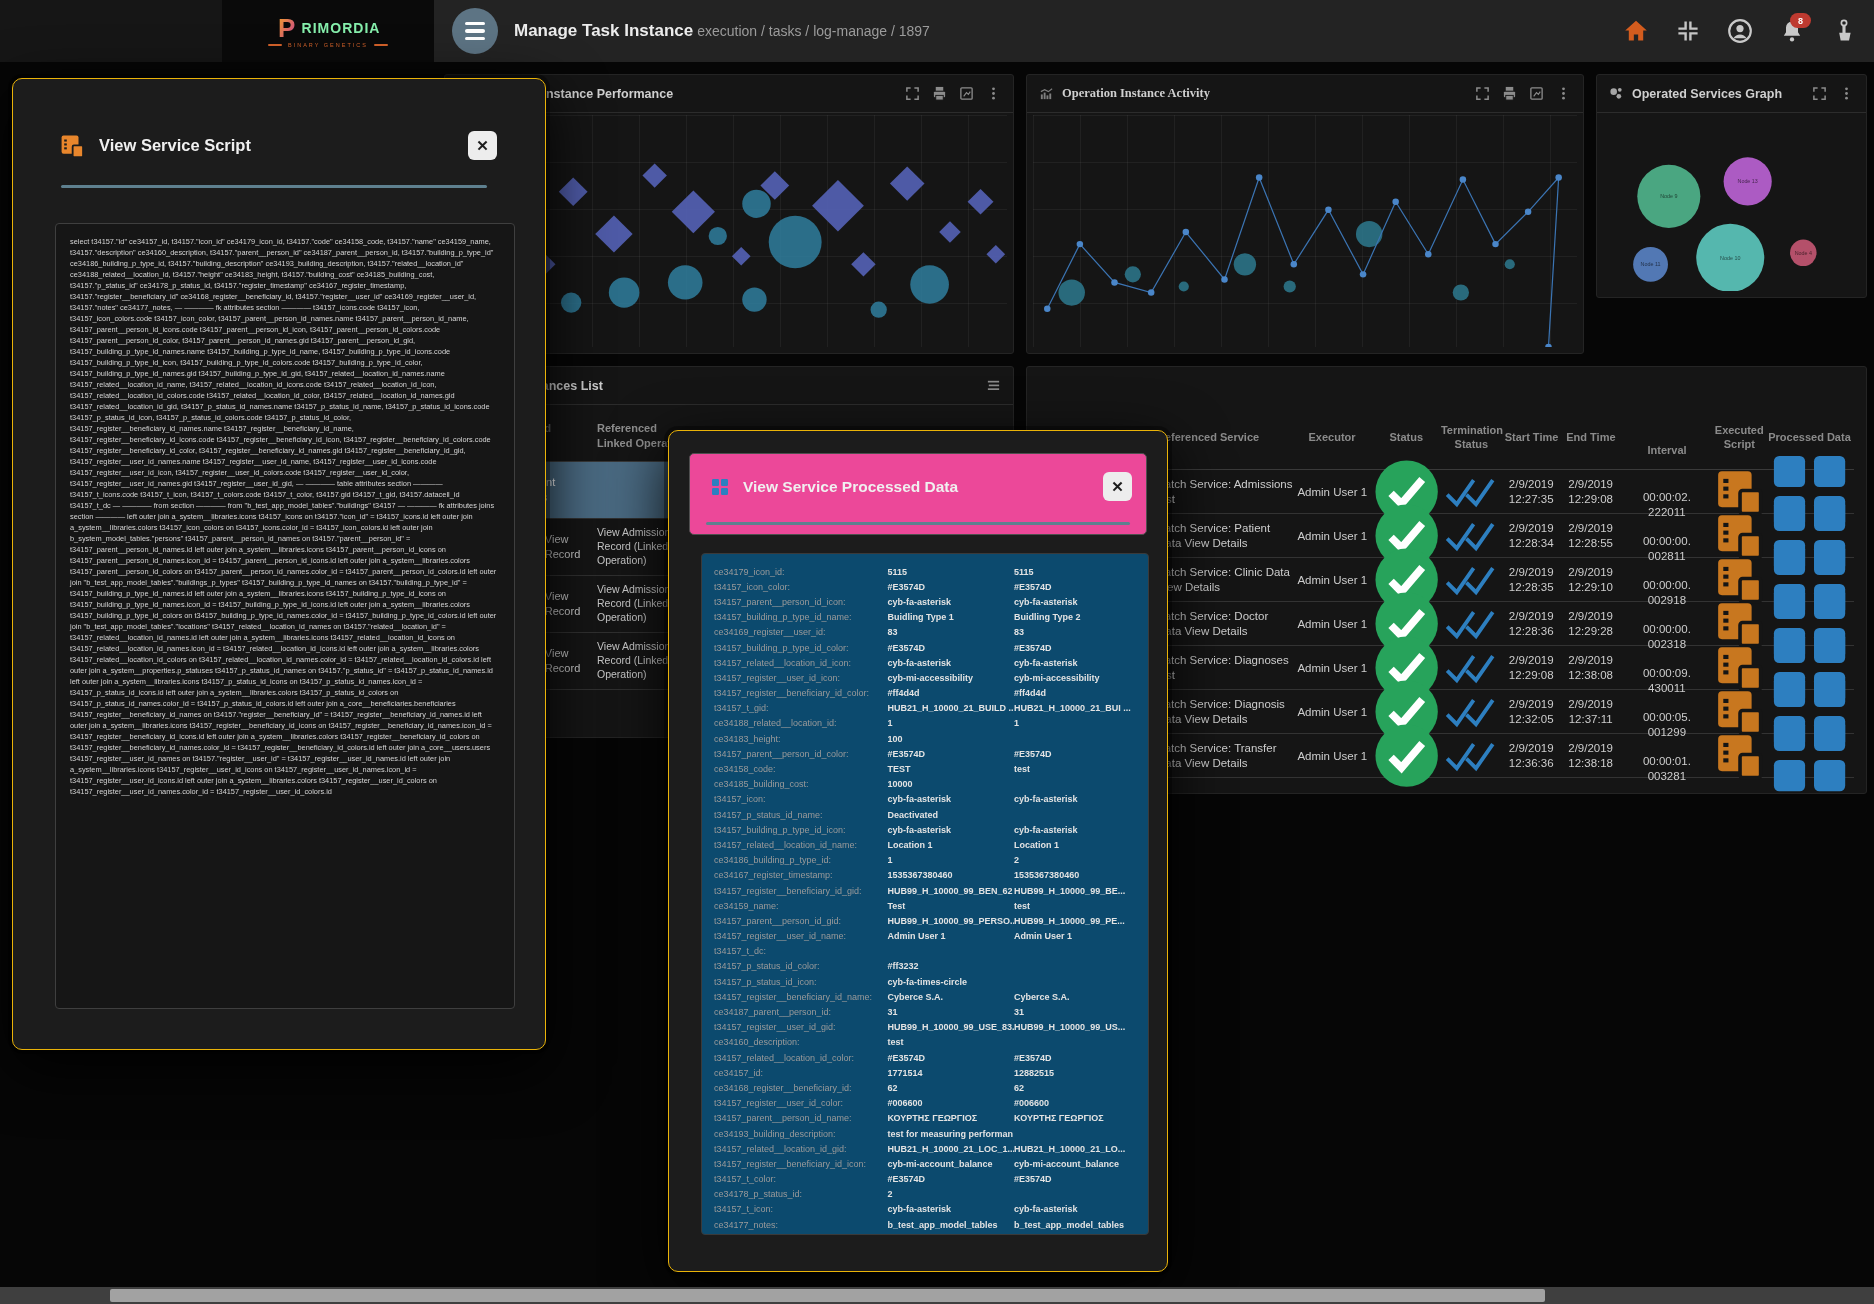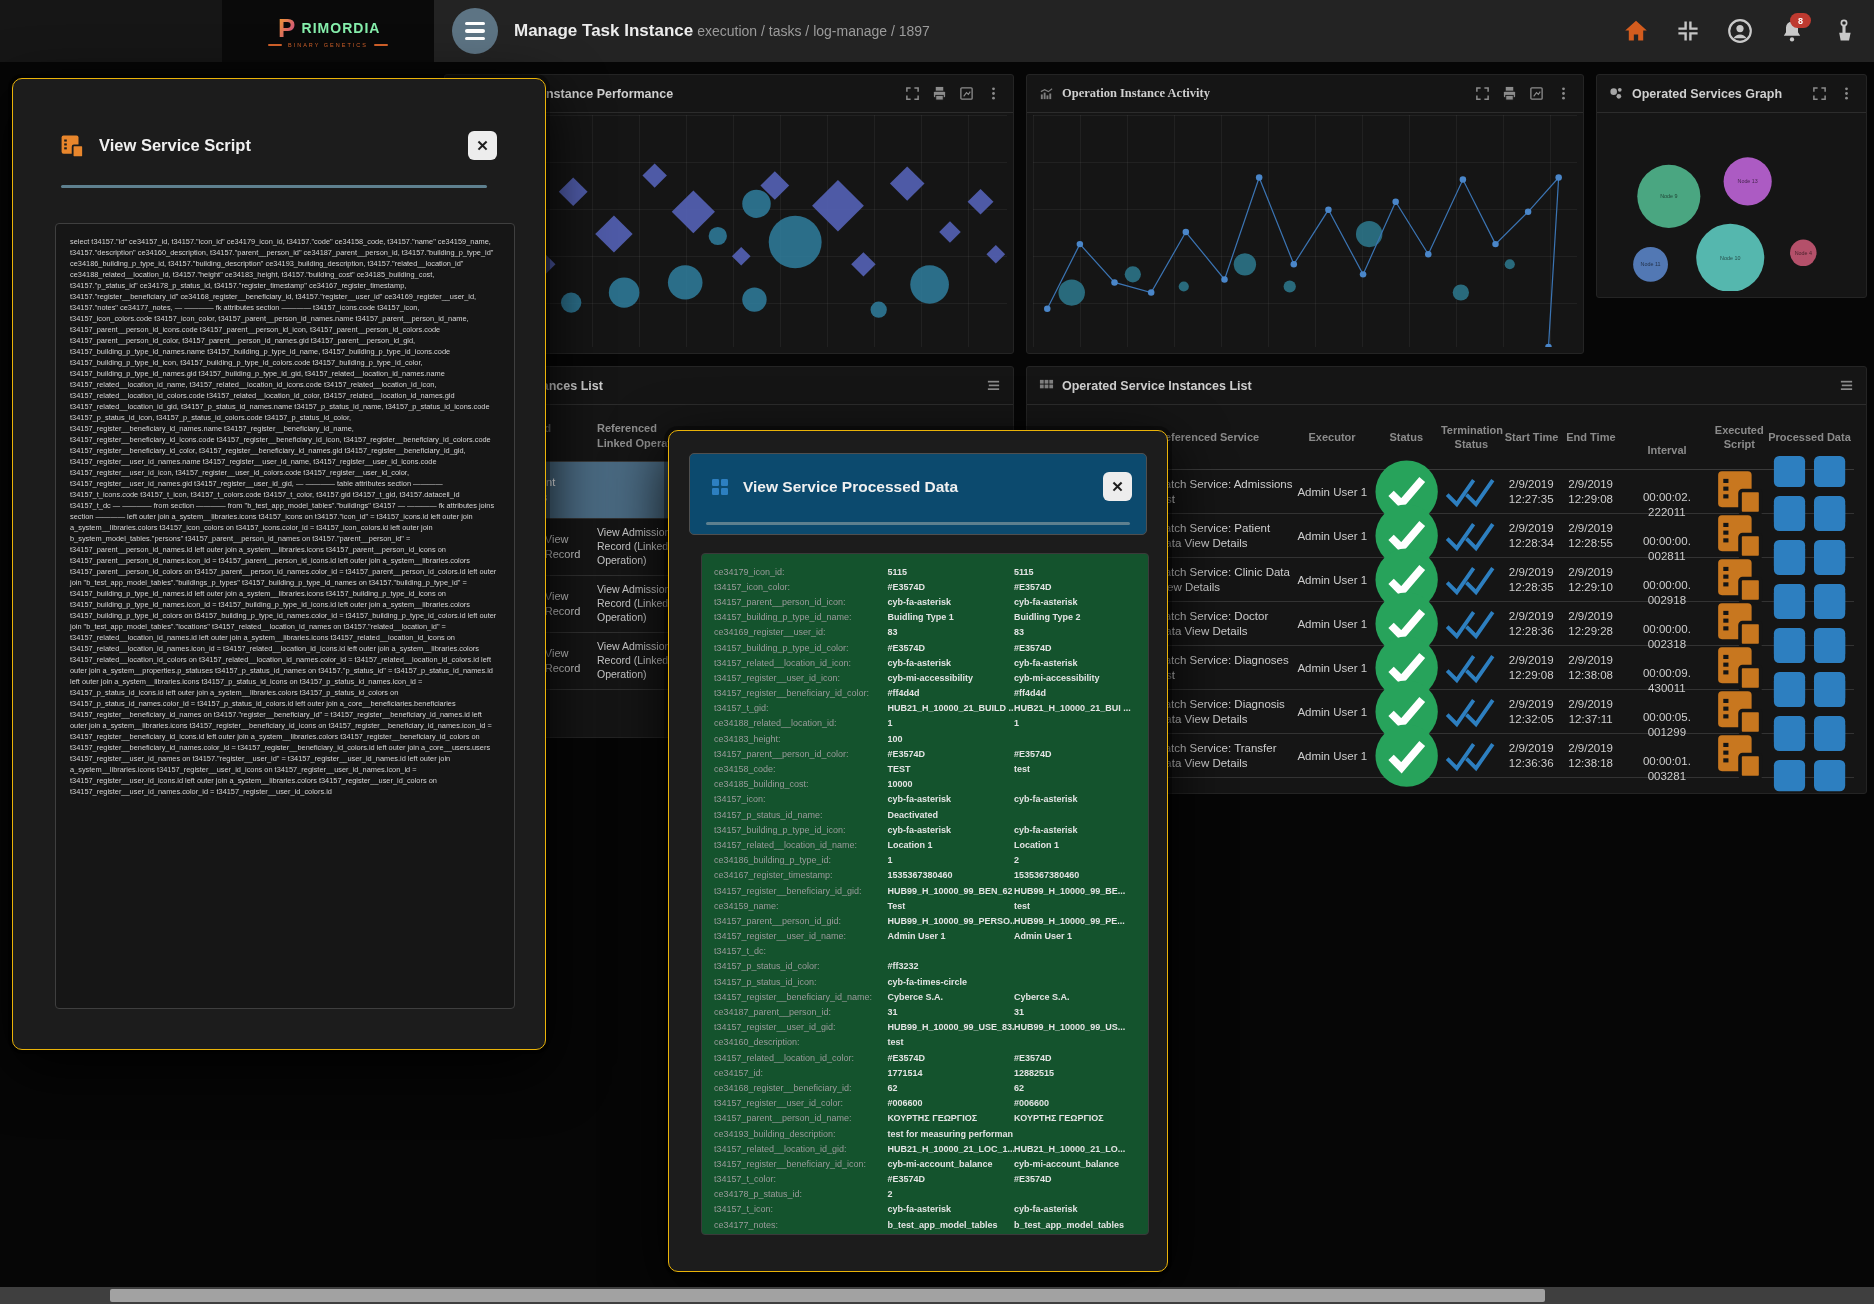--- a/index.html
+++ b/index.html
@@ -79,25 +79,25 @@
   .xbtn{margin-left:auto;width:29px;height:29px;border:none;border-radius:6px;background:#ededed;
         color:#1c1c1c;font-size:15px;font-weight:bold;line-height:1;cursor:pointer;
         display:flex;align-items:center;justify-content:center;}
   .m-rule{position:absolute;left:48px;right:58px;top:106px;height:3px;background:#5E808F;border-radius:2px;}
   .script-box{position:absolute;left:42px;top:144px;width:460px;height:786px;background:#161616;
               border:1px solid #3f3f3f;border-radius:4px;box-sizing:border-box;padding:12px 14px;
               font-size:7.4px;line-height:11px;color:#d6d6d6;overflow:hidden;word-wrap:break-word;}
 
   .m-data{left:668px;top:430px;width:500px;height:842px;}
   .m-h2box{position:absolute;left:20px;top:22px;right:20px;height:82px;border:1px solid #4f4f4f;
-           border-radius:5px;background:#0c4a6e;box-sizing:border-box;}
+           border-radius:5px;background:#ec4899;box-sizing:border-box;}
   .m-h2{position:absolute;left:20px;top:18px;right:14px;display:flex;align-items:center;gap:13px;}
   .m-h2 h2{font-size:15.5px;font-weight:bold;color:#f0f0f0;margin:0;}
   .m-rule2{position:absolute;left:16px;right:16px;bottom:9px;height:3px;background:#5E808F;border-radius:2px;}
-  .data-box{position:absolute;left:32px;top:122px;right:18px;bottom:36px;background:#14532d;
+  .data-box{position:absolute;left:32px;top:122px;right:18px;bottom:36px;background:#0c4a6e;
             border:1px solid #3a3a3a;border-radius:4px;box-sizing:border-box;
             padding:10px 12px;overflow:hidden;}
   .drow{display:flex;height:15.2px;align-items:center;}
   .dk{width:185px;font-size:9px;color:#9a9a9a;white-space:nowrap;overflow:hidden;}
   .dv{width:135px;font-size:9px;font-weight:bold;color:#e3e3e3;white-space:nowrap;overflow:hidden;}
   .dv:last-child{width:130px;}
 
   
   .hscroll{position:absolute;left:0;bottom:0;width:100%;height:17px;background:#3f3f3f;z-index:90;}
   .hthumb{position:absolute;left:110px;top:2px;width:1435px;height:13px;background:#a2a2a2;border-radius:2px;}
@@ -363,38 +363,20 @@
         </div>
           <div class="opl-row">
           <div class="opl-c1">Admission View Admission Record</div>
           <div class="opl-c2">View Admission Record (Linked Operation)</div>
         </div>
         </div>
     </div>
   </section>
 
   <section class="card card-svc">
-    <div class="card-h">
-      <svg class="toolicon" viewBox="0 0 16 16" fill="#9a9a9a">
-        <rect x="1" y="2" width="4" height="4"></rect>
-          <rect x="6" y="2" width="4" height="4"></rect>
-          <rect x="11" y="2" width="4" height="4"></rect>
-        <rect x="1" y="7" width="4" height="4"></rect>
-          <rect x="6" y="7" width="4" height="4"></rect>
-          <rect x="11" y="7" width="4" height="4"></rect>
-        </svg>
-      <h2>Operated Service Instances List</h2>
-      <div class="card-tools">
-        <svg class="toolicon" viewBox="0 0 16 16" fill="#a9a9a9">
-          <rect x="2" y="3" width="12" height="1.8"></rect>
-            <rect x="3" y="7" width="11" height="1.8"></rect>
-            <rect x="2" y="11" width="12" height="1.8"></rect>
-          </svg>
-      </div>
-    </div>
     <div class="card-b" style="top:40px;left:12px;right:12px;">
       <div class="svc-thead">
         <div class="svc-th c-name" style="text-align:left;">Referenced Service</div>
         <div class="svc-th c-exec">Executor</div>
         <div class="svc-th c-stat">Status</div>
         <div class="svc-th c-term">Termination Status</div>
         <div class="svc-th c-start">Start Time</div>
         <div class="svc-th c-end">End Time</div>
         <div class="svc-th c-int">Interval</div>
         <div class="svc-th c-scr">Executed Script</div>

